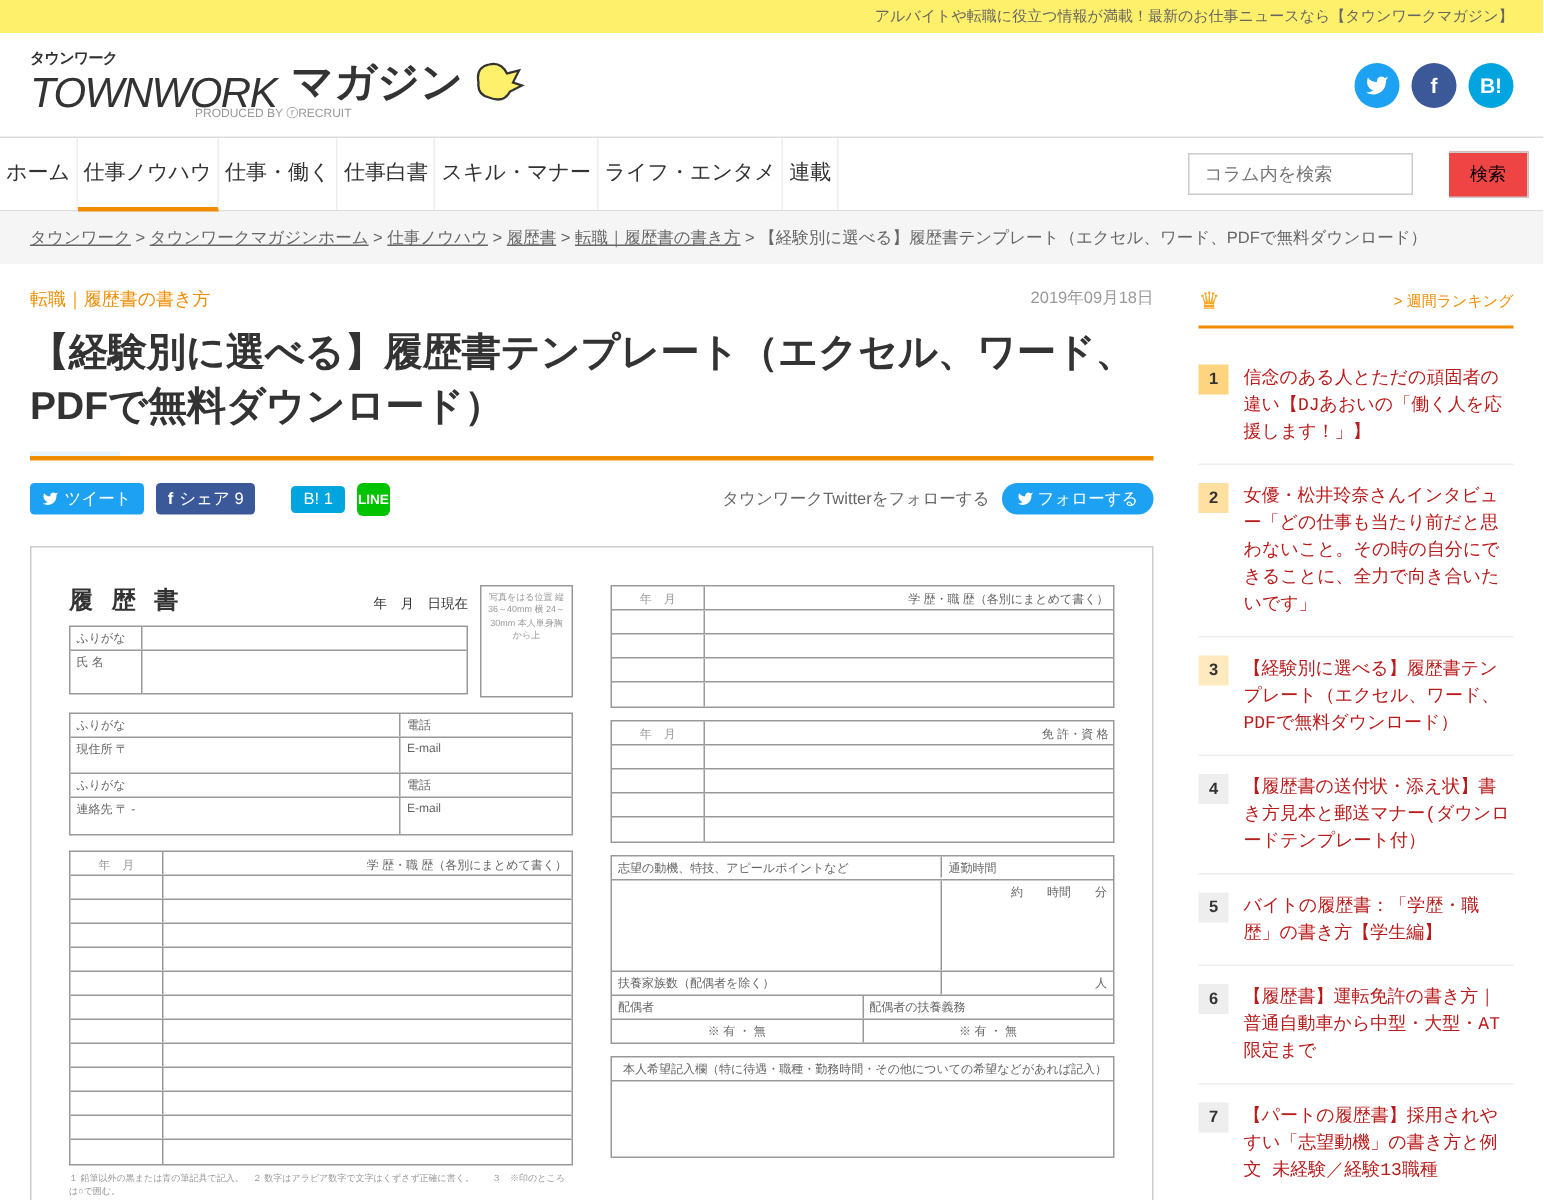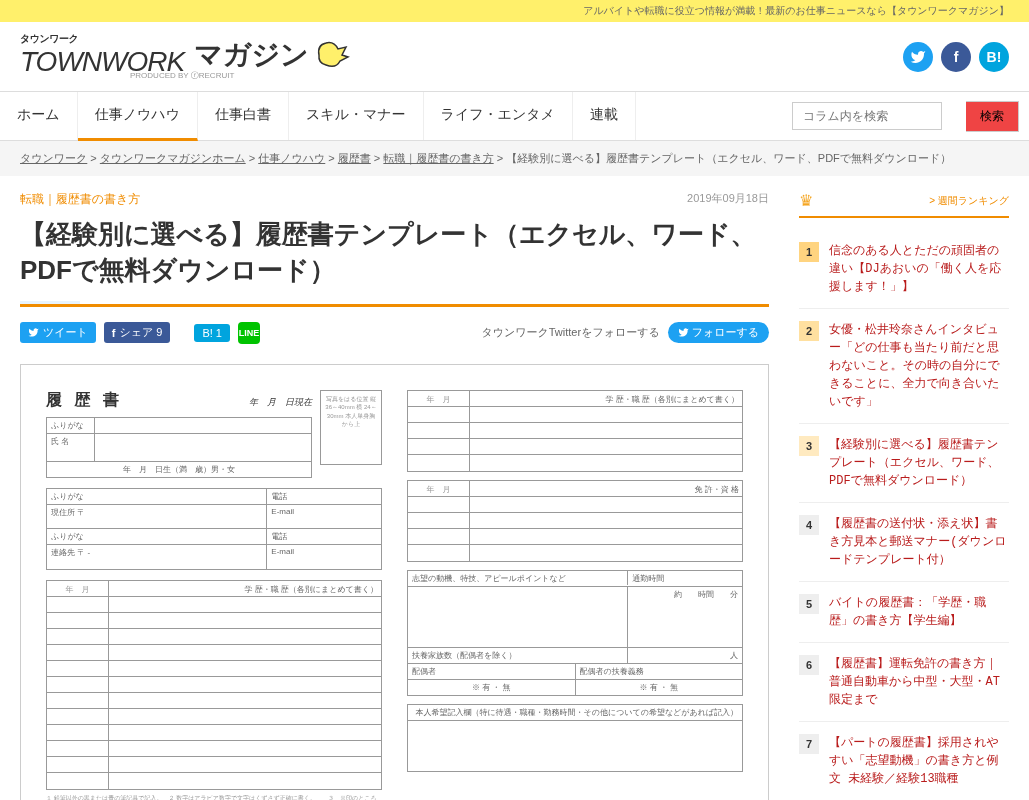--- a/index.html
+++ b/index.html
@@ -11,21 +11,21 @@
 .logo-text1 { font-size:10px; font-weight:bold; letter-spacing:-0.5px; }
 .logo-text2 { font-size:28px; font-weight:400; font-style:italic; letter-spacing:-1px; }
 .logo-text3 { font-size:28px; font-weight:bold; margin-left:5px; }
 .logo-sub { font-size:8px; color:#999; margin-left:110px; margin-top:-8px; }
 .social-icons { display:flex; gap:8px; }
 .social-icon { width:30px; height:30px; border-radius:50%; display:flex; align-items:center; justify-content:center; color:#fff; font-weight:bold; font-size:14px; cursor:pointer; }
 .sn-tw { background:#1da1f2; }
 .sn-fb { background:#3b5998; }
 .sn-hb { background:#00a4de; }
 .nav { display:flex; border-top:1px solid #ddd; border-bottom:1px solid #ddd; }
-.nav-item { padding:14px 17px; font-size:14px; color:#333; cursor:pointer; border-right:1px solid #eee; }
+.nav-item { padding:14px 4px; font-size:14px; color:#333; cursor:pointer; border-right:1px solid #eee; }
 .nav-item.active { border-bottom:3px solid #f08c00; margin-bottom:-1px; }
 .nav-search { margin-left:auto; display:flex; align-items:center; padding:0 10px;gap:24px; }
 .nav-search input { border:1px solid #ccc; padding:6px 10px; width:150px; font-size:12px; }
 .nav-search button { border:1px solid #ccc; border-left:none; background:#ef4444; padding:6px 14px; font-size:12px; cursor:pointer; }
 .breadcrumb { background:#f5f5f5; padding:10px 20px; font-size:11px; color:#666; }
 .breadcrumb a { color:#666; text-decoration:underline; cursor:pointer; }
 .container { display:flex; gap:30px; padding:15px 20px; }
 .main { flex:1; min-width:0; }
 .cat-tag { color:#f08c00; font-size:12px; margin-bottom:8px; }
 .date { float:right; color:#999; font-size:11px; }
@@ -37,21 +37,21 @@
 .sb-tw { background:#1da1f2; }
 .sb-fb { background:#3b5998; }
 .sb-hb { background:#00a4de;margin-left:16px; }
 .sb-line { background:#00c300; width:22px; height:22px; border-radius:4px; justify-content:center; font-size:9px; font-weight:bold; }
 .follow-text { margin-left:auto; font-size:11px; color:#666; }
 .follow-btn { background:#1da1f2; color:#fff; padding:3px 10px; border-radius:12px; font-size:11px; cursor:pointer; display:inline-flex; align-items:center; gap:3px; }
 .resume-img { width:100%; border:1px solid #ccc; padding:25px; background:#fff; }
 .resume-layout { display:flex; gap:25px; }
 .resume-col { flex:1; }
 .resume-title { font-size:16px; font-weight:bold; letter-spacing:4px; margin-bottom:6px; display:flex; align-items:baseline; }
-.resume-date-label { font-size:9px; margin-left:auto; font-weight:normal; letter-spacing:0;font-style:italic; }
+.resume-date-label { font-size:9px; margin-left:auto; font-weight:normal; letter-spacing:0; }
 .rblock { border:1px solid #999; font-size:8px; color:#666; }
 .rrow { display:flex; border-bottom:1px solid #999; }
 .rrow:last-child { border-bottom:none; }
 .rcell { padding:2px 4px; border-right:1px solid #999; min-height:14px; }
 .rcell:last-child { border-right:none; }
 .rcell.lbl { width:48px; flex-shrink:0; }
 .rcell.fill { flex:1;text-align:right; }
 .photo-box { width:62px; height:75px; border:1px solid #999; font-size:6px; color:#999; padding:4px; line-height:1.4; text-align:center; margin-left:8px; }
 .top-sec { display:flex; margin-bottom:10px; }
 .top-left { flex:1; }
@@ -96,20 +96,21 @@
         </svg>
       </div>
     <div class="social-icon sn-fb">f</div>
     <div class="social-icon sn-hb">B!</div>
   </div>
 </div>
 
 <div class="nav">
   <div class="nav-item">ホーム</div>
   <div class="nav-item active">仕事ノウハウ</div>
+  <div class="nav-item">仕事・働く</div>
   <div class="nav-item">仕事白書</div>
   <div class="nav-item">スキル・マナー</div>
   <div class="nav-item">ライフ・エンタメ</div>
   <div class="nav-item">連載</div>
   <div class="nav-search">
     <input type="text" placeholder="コラム内を検索" style="">
     <button>検索</button>
   </div>
 </div>
 
@@ -162,23 +163,20 @@
                 </div>
               <div class="rblock">
                 <div class="rrow">
                     <div class="rcell lbl">ふりがな</div>
                     <div class="rcell fill"></div>
                   </div>
                 <div class="rrow" style="height:28px">
                     <div class="rcell lbl">氏 名</div>
                     <div class="rcell fill"></div>
                   </div>
-                <div class="rrow">
-                    <div class="rcell fill" style="text-align:center">年　月　日生（満　歳）男・女</div>
-                  </div>
               </div>
             </div>
             <div class="photo-box">写真をはる位置
 縦 36～40mm
 横 24～30mm
 本人単身胸から上</div>
           </div>
           <div class="rblock" style="margin-bottom:10px">
             <div class="rrow">
                 <div class="rcell" style="flex:2">ふりがな</div>

